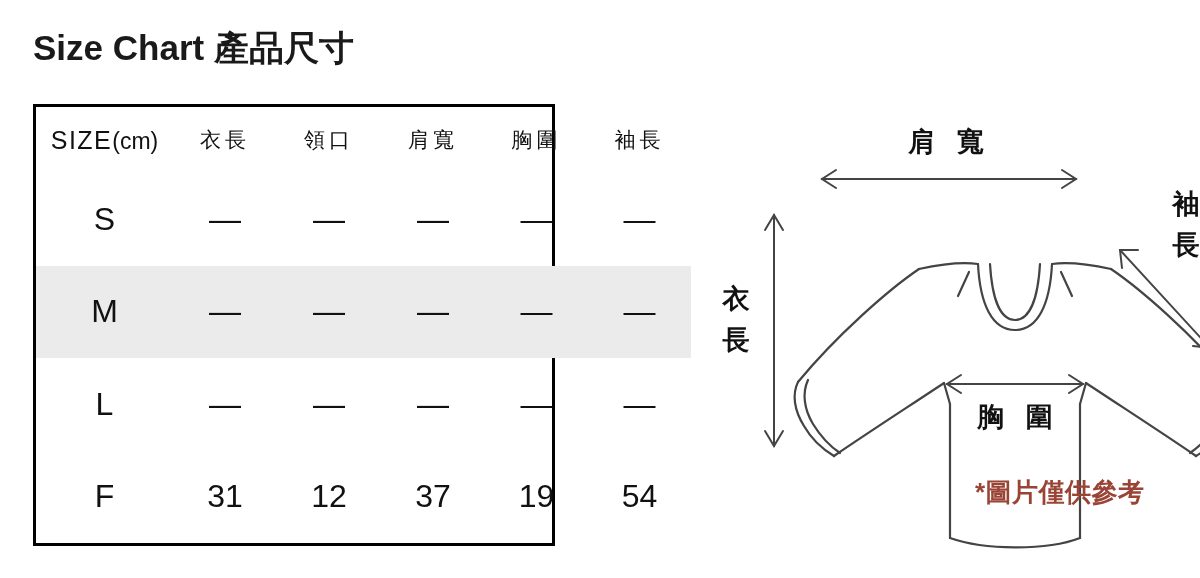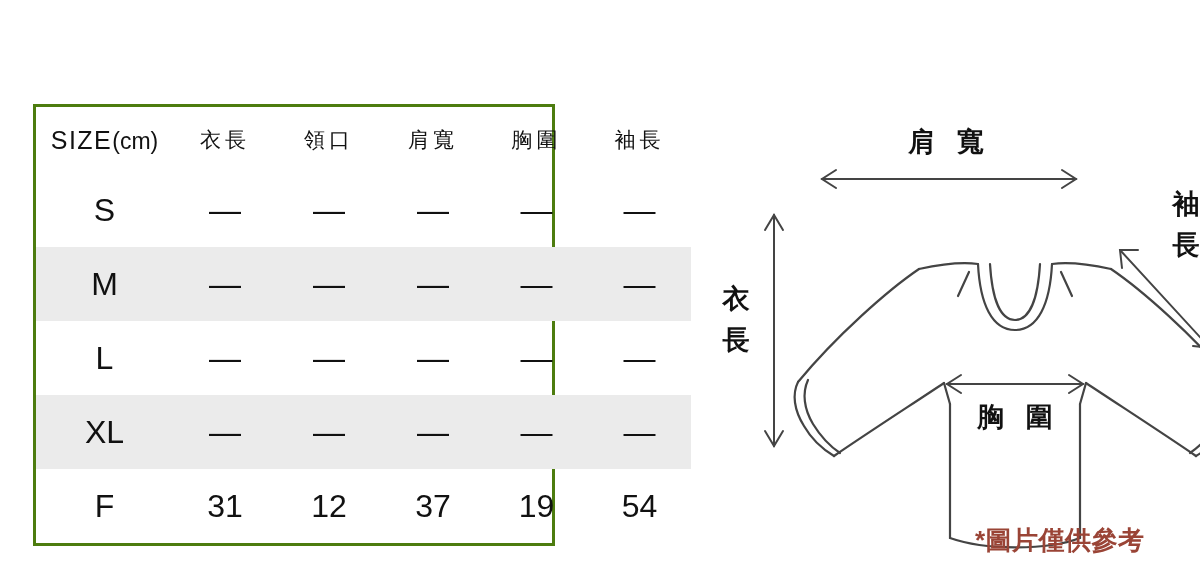--- a/index.html
+++ b/index.html
@@ -30,21 +30,21 @@
     line-height: 1;
   }
 
   
   #size-table {
     position: absolute;
     left: 33px;
     top: 104px;
     width: 522px;
     height: 442px;
-    border: 3px solid #4d7c0f;
+    border: 3px solid #000000;
     border-collapse: collapse;
     background: #ffffff;
   }
   #size-table table {
     width: 100%;
     height: 100%;
     border-collapse: collapse;
     table-layout: fixed;
   }
   #size-table th, #size-table td {
@@ -102,28 +102,28 @@
   #footnote {
     position: absolute;
     left: 975px;
     top: 479px;
     font-size: 26px;
     font-weight: 700;
     color: #9a4436;
     letter-spacing: 0.5px;
     white-space: nowrap;
     line-height: 1;
-    margin-top: 48px;
   }
 </style>
 </head>
 <body>
 
 <div id="page">
 
+  <div id="title">Size Chart 產品尺寸</div>
 
   <div id="size-table">
     <table>
       <colgroup>
         <col style="width:137px">
         <col style="width:104px">
         <col style="width:104px">
         <col style="width:104px">
         <col style="width:103px">
         <col style="width:103px">
@@ -156,28 +156,20 @@
           <td>—</td>
         </tr>
         <tr class="data-row">
           <td class="size-label">L</td>
           <td>—</td>
           <td>—</td>
           <td>—</td>
           <td>—</td>
           <td>—</td>
         </tr>
-        <tr class="data-row shaded">
-          <td class="size-label">XL</td>
-          <td>—</td>
-          <td>—</td>
-          <td>—</td>
-          <td>—</td>
-          <td>—</td>
-        </tr>
         <tr class="data-row last">
           <td class="size-label">F</td>
           <td>31</td>
           <td>12</td>
           <td>37</td>
           <td>19</td>
           <td>54</td>
         </tr>
       </tbody>
     </table>

